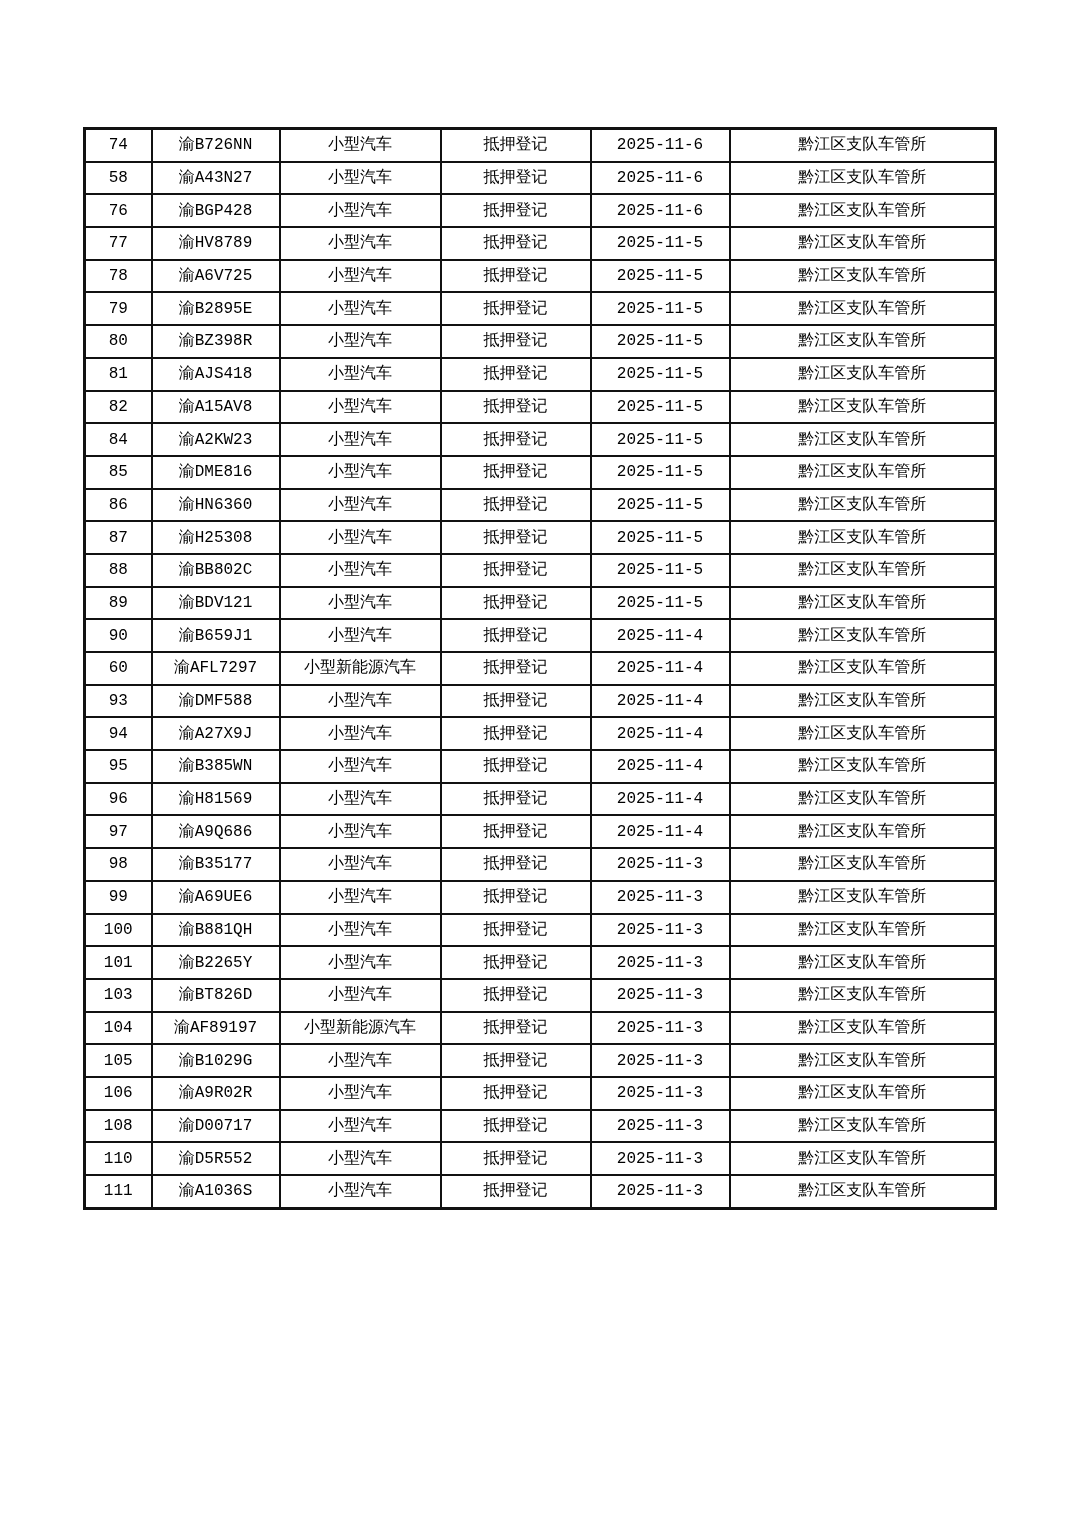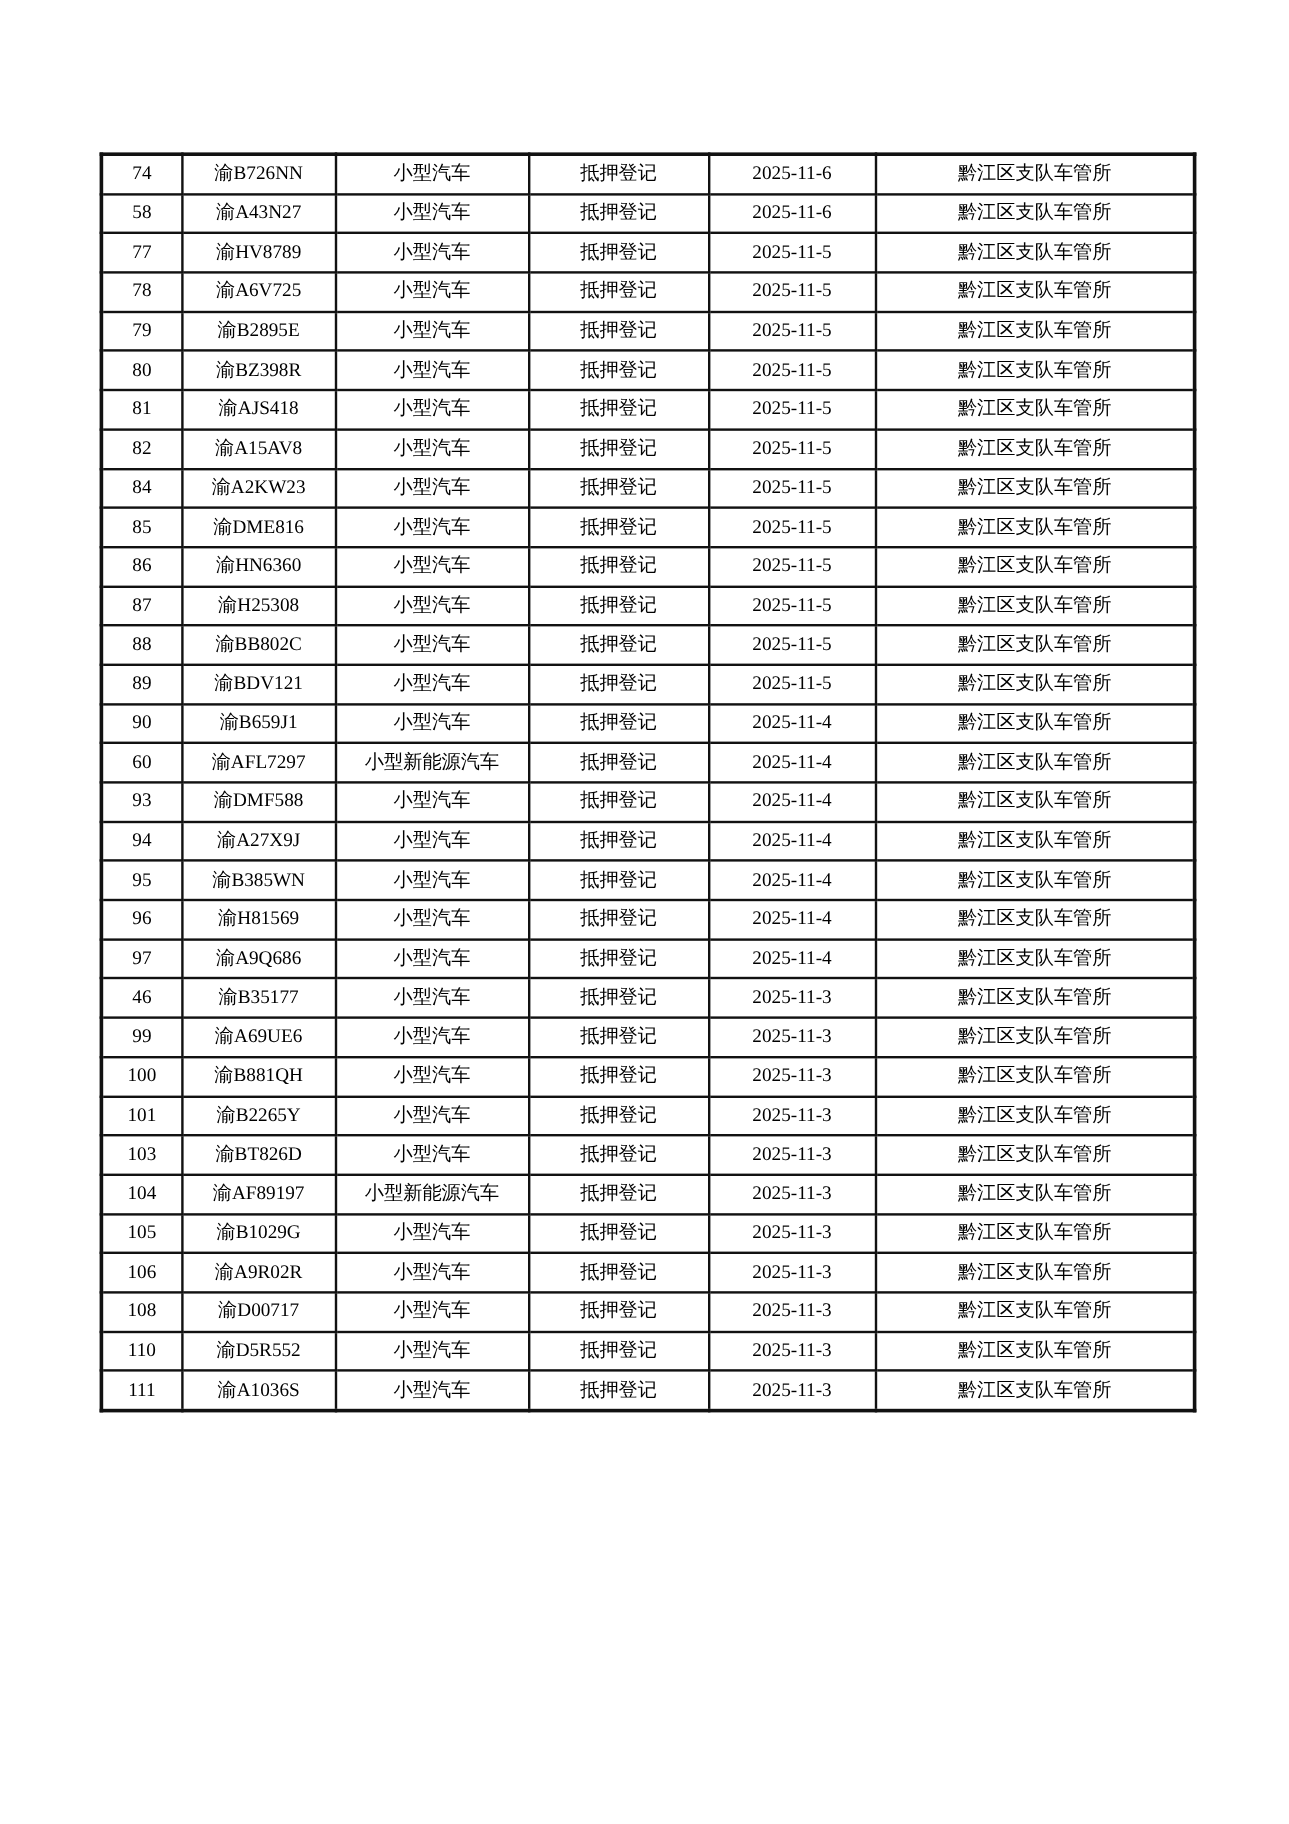--- a/index.html
+++ b/index.html
@@ -17,20 +17,21 @@
   .page {
     position: absolute;
     inset: 0;
     background: #ffffff;
   }
   .table-wrap {
     position: absolute;
     left: 83px;
     top: 127px;
     width: 911px;
+    font-family: Liberation Mono, monospace;
   }
   table.reg-table {
     width: 100%;
     border-collapse: collapse;
     table-layout: fixed;
     border: 3px solid #111111;
   }
   table.reg-table td {
     border: 2px solid #111111;
     height: 30.7px;
@@ -76,20 +77,28 @@
           </tr>
           <tr>
             <td>58</td>
             <td>渝A43N27</td>
             <td>小型汽车</td>
             <td>抵押登记</td>
             <td>2025-11-6</td>
             <td>黔江区支队车管所</td>
           </tr>
           <tr>
+            <td>76</td>
+            <td>渝BGP428</td>
+            <td>小型汽车</td>
+            <td>抵押登记</td>
+            <td>2025-11-6</td>
+            <td>黔江区支队车管所</td>
+          </tr>
+          <tr>
             <td>77</td>
             <td>渝HV8789</td>
             <td>小型汽车</td>
             <td>抵押登记</td>
             <td>2025-11-5</td>
             <td>黔江区支队车管所</td>
           </tr>
           <tr>
             <td>78</td>
             <td>渝A6V725</td>
@@ -228,21 +237,21 @@
           </tr>
           <tr>
             <td>97</td>
             <td>渝A9Q686</td>
             <td>小型汽车</td>
             <td>抵押登记</td>
             <td>2025-11-4</td>
             <td>黔江区支队车管所</td>
           </tr>
           <tr>
-            <td>46</td>
+            <td>98</td>
             <td>渝B35177</td>
             <td>小型汽车</td>
             <td>抵押登记</td>
             <td>2025-11-3</td>
             <td>黔江区支队车管所</td>
           </tr>
           <tr>
             <td>99</td>
             <td>渝A69UE6</td>
             <td>小型汽车</td>

